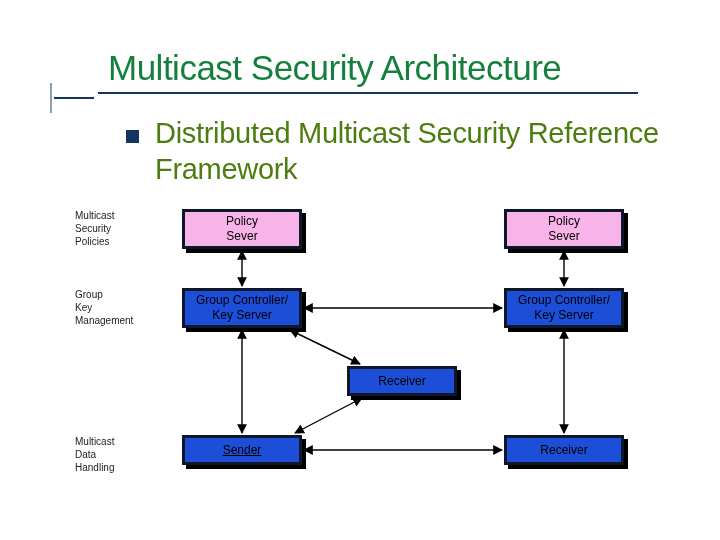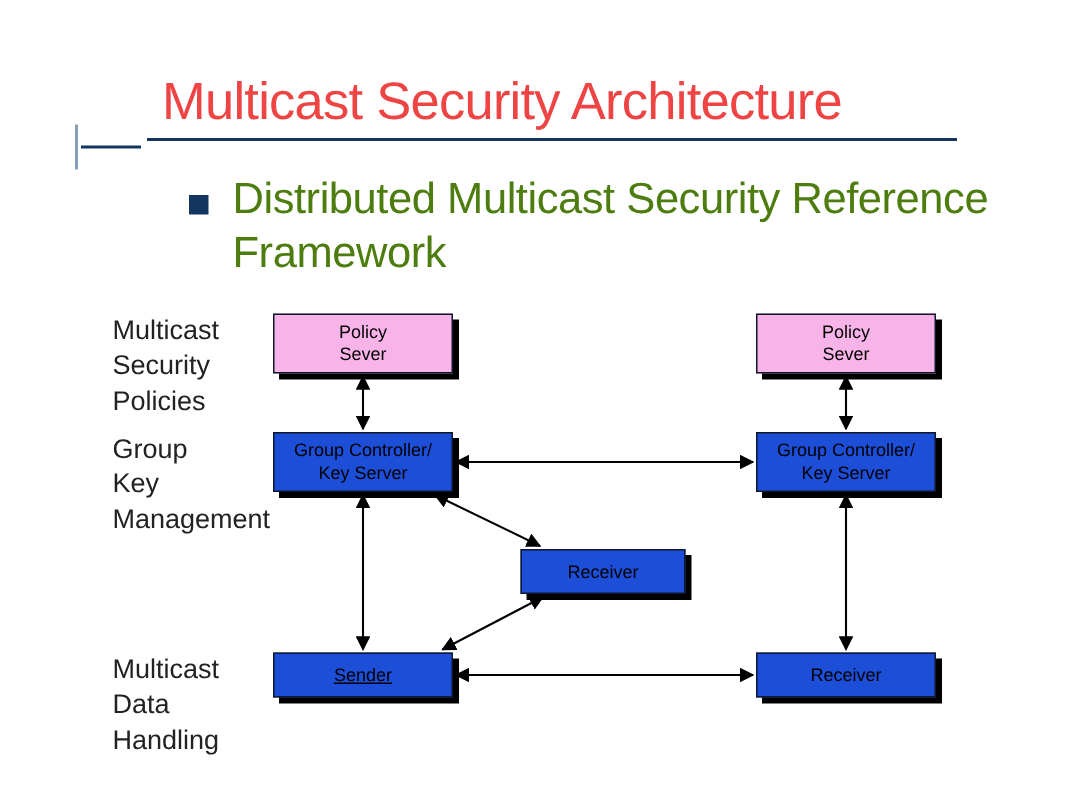--- a/index.html
+++ b/index.html
@@ -9,21 +9,21 @@
     height: 540px;
     font-family: Arial, Helvetica, sans-serif;
     background: #fff;
     position: relative;
   }
   .title {
     position: absolute;
     left: 108px;
     top: 48px;
     font-size: 35px;
-    color: #ef4444;
+    color: #15803d;
     font-weight: 400;
     letter-spacing: -0.5px;
   }
   .title-underline-1 {
     position: absolute;
     left: 98px;
     top: 92px;
     width: 540px;
     height: 2px;
     background: #133660;
@@ -57,31 +57,31 @@
     left: 155px;
     top: 115px;
     font-size: 29px;
     color: #4d7c0f;
     line-height: 1.25;
     width: 560px;
     letter-spacing: -0.3px;
   }
   .row-label {
     position: absolute;
-    font-size: 18px;
+    font-size: 10px;
     color: #222;
     line-height: 1.3;
   }
   .box {
     position: absolute;
     text-align: center;
     font-size: 12px;
     line-height: 1.25;
     padding: 6px 4px;
-    border: 1px solid #0f172a;
+    border: 3px solid #0f172a;
     display: flex;
     align-items: center;
     justify-content: center;
   }
   .shadow {
     position: absolute;
     background: #000;
   }
   .box.pink  { background: #f8b4e8; }
   .box.green { background: #1d4ed8; }

